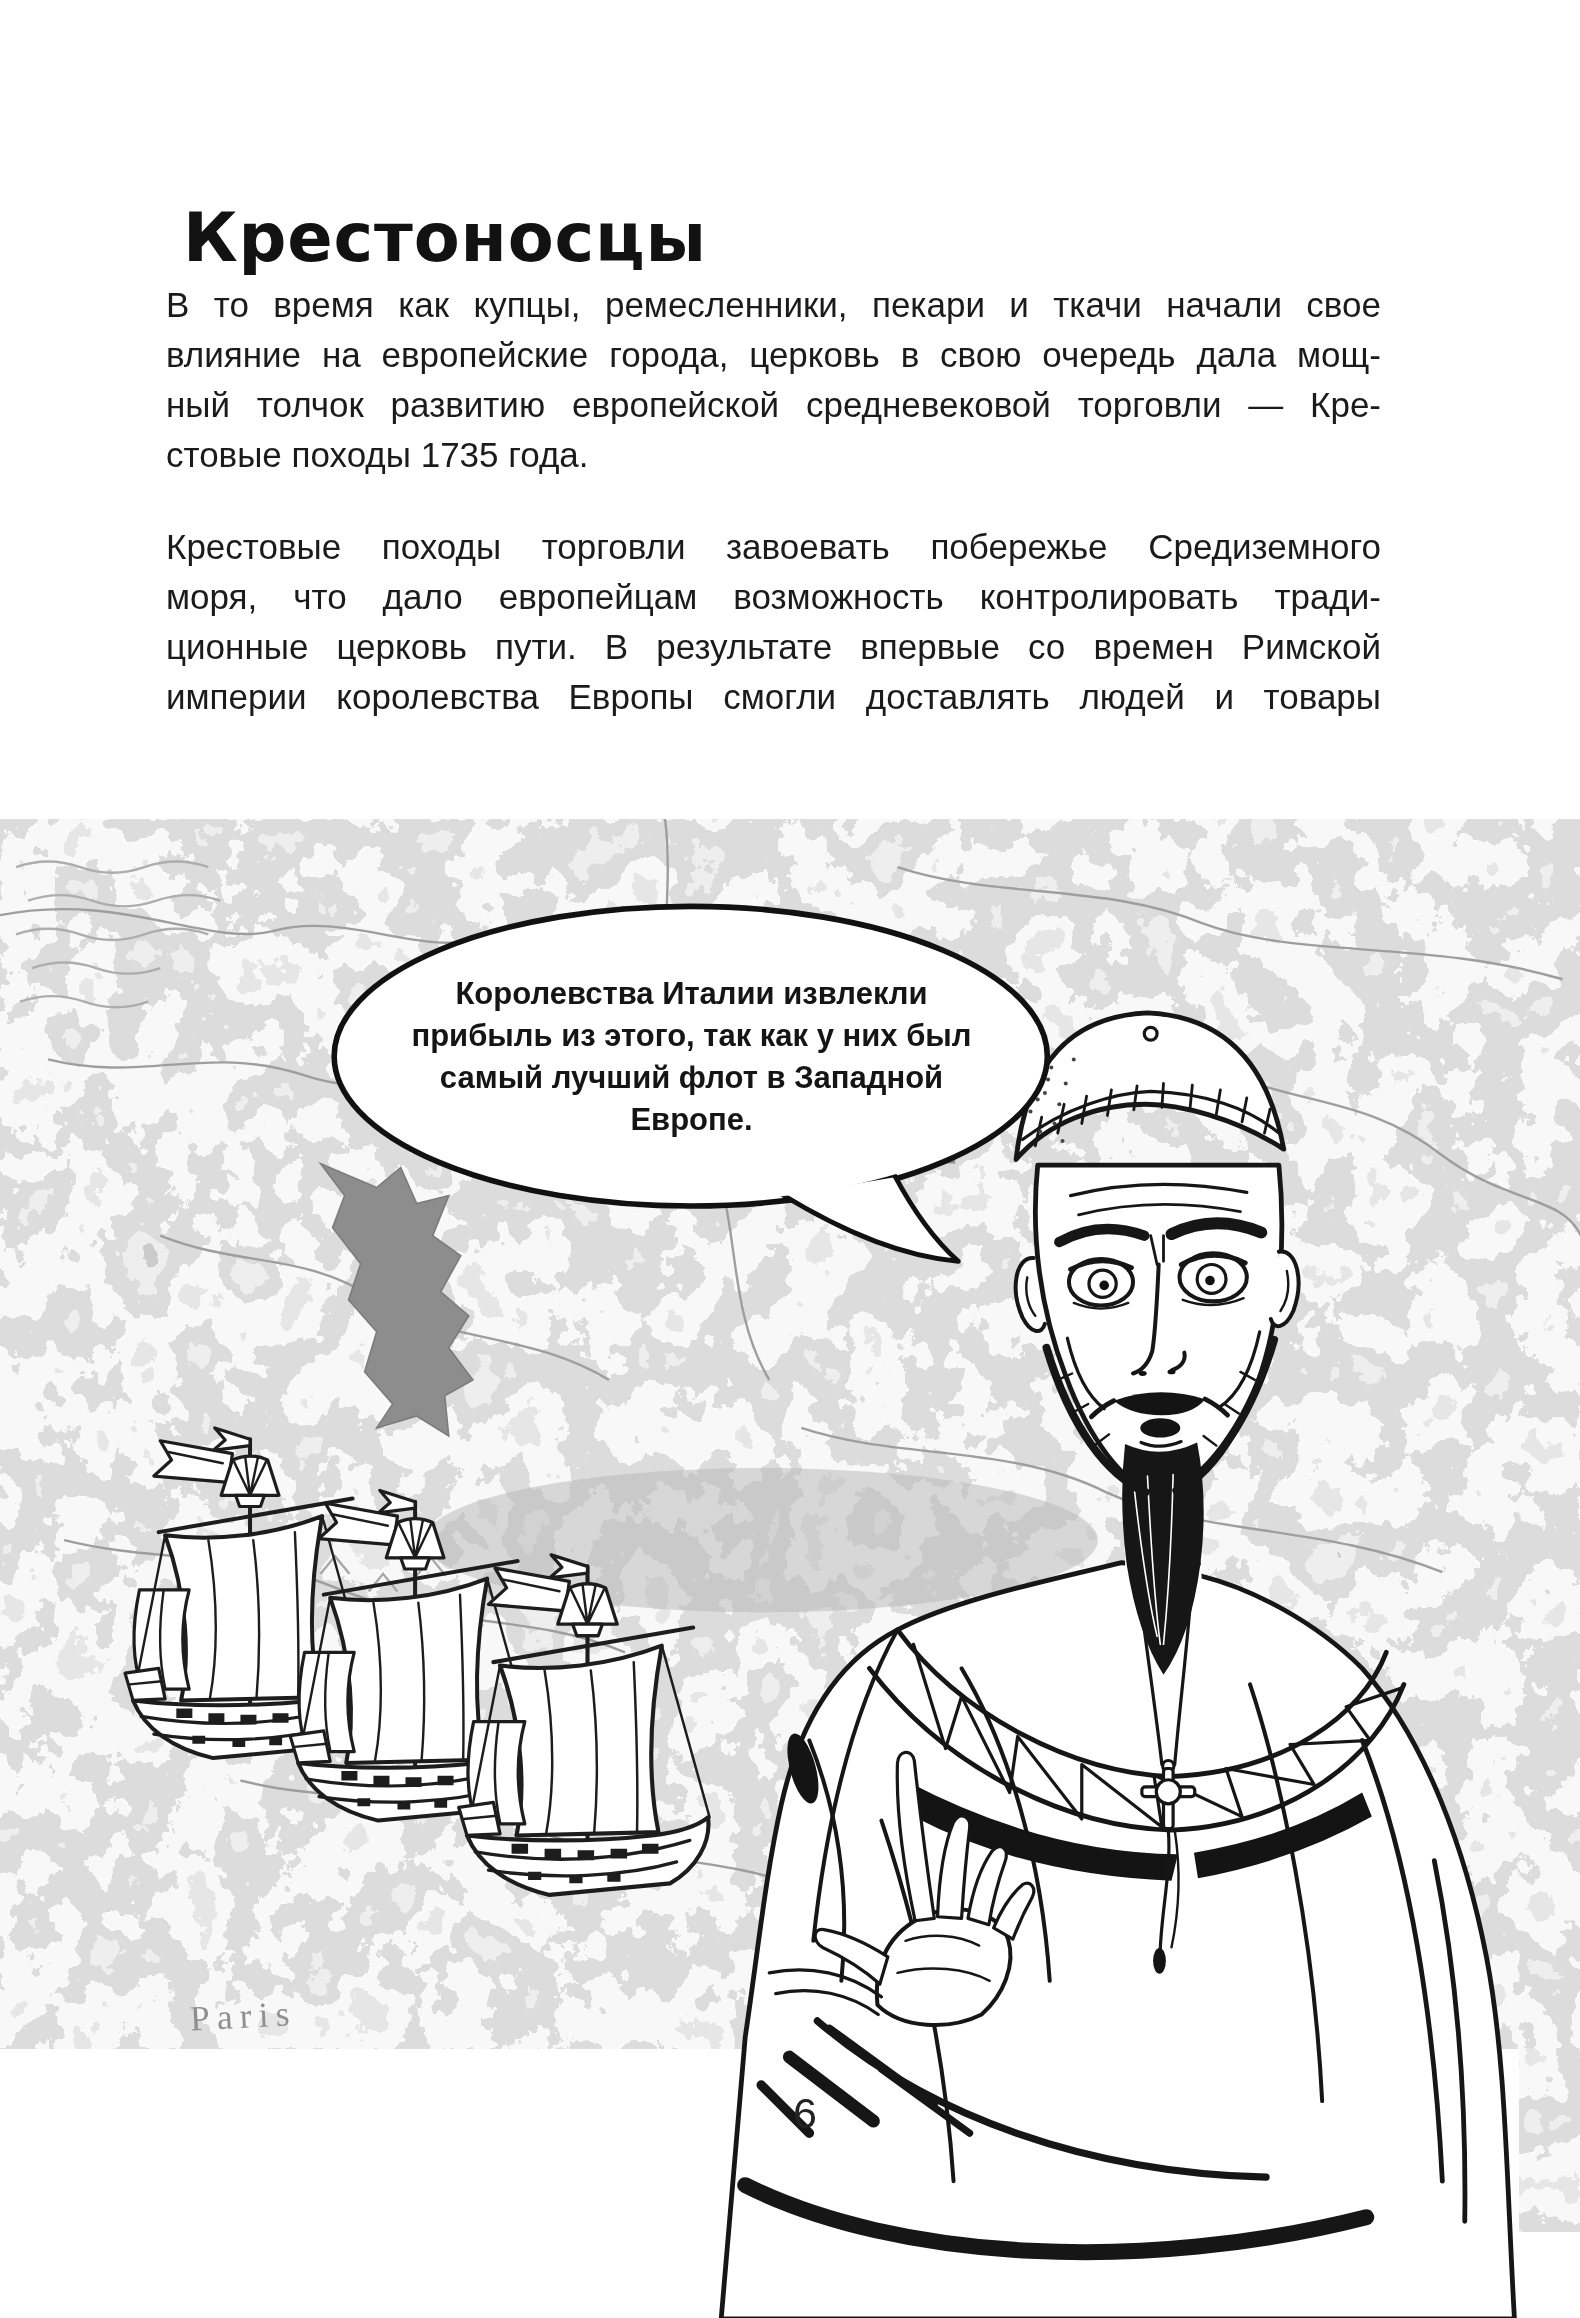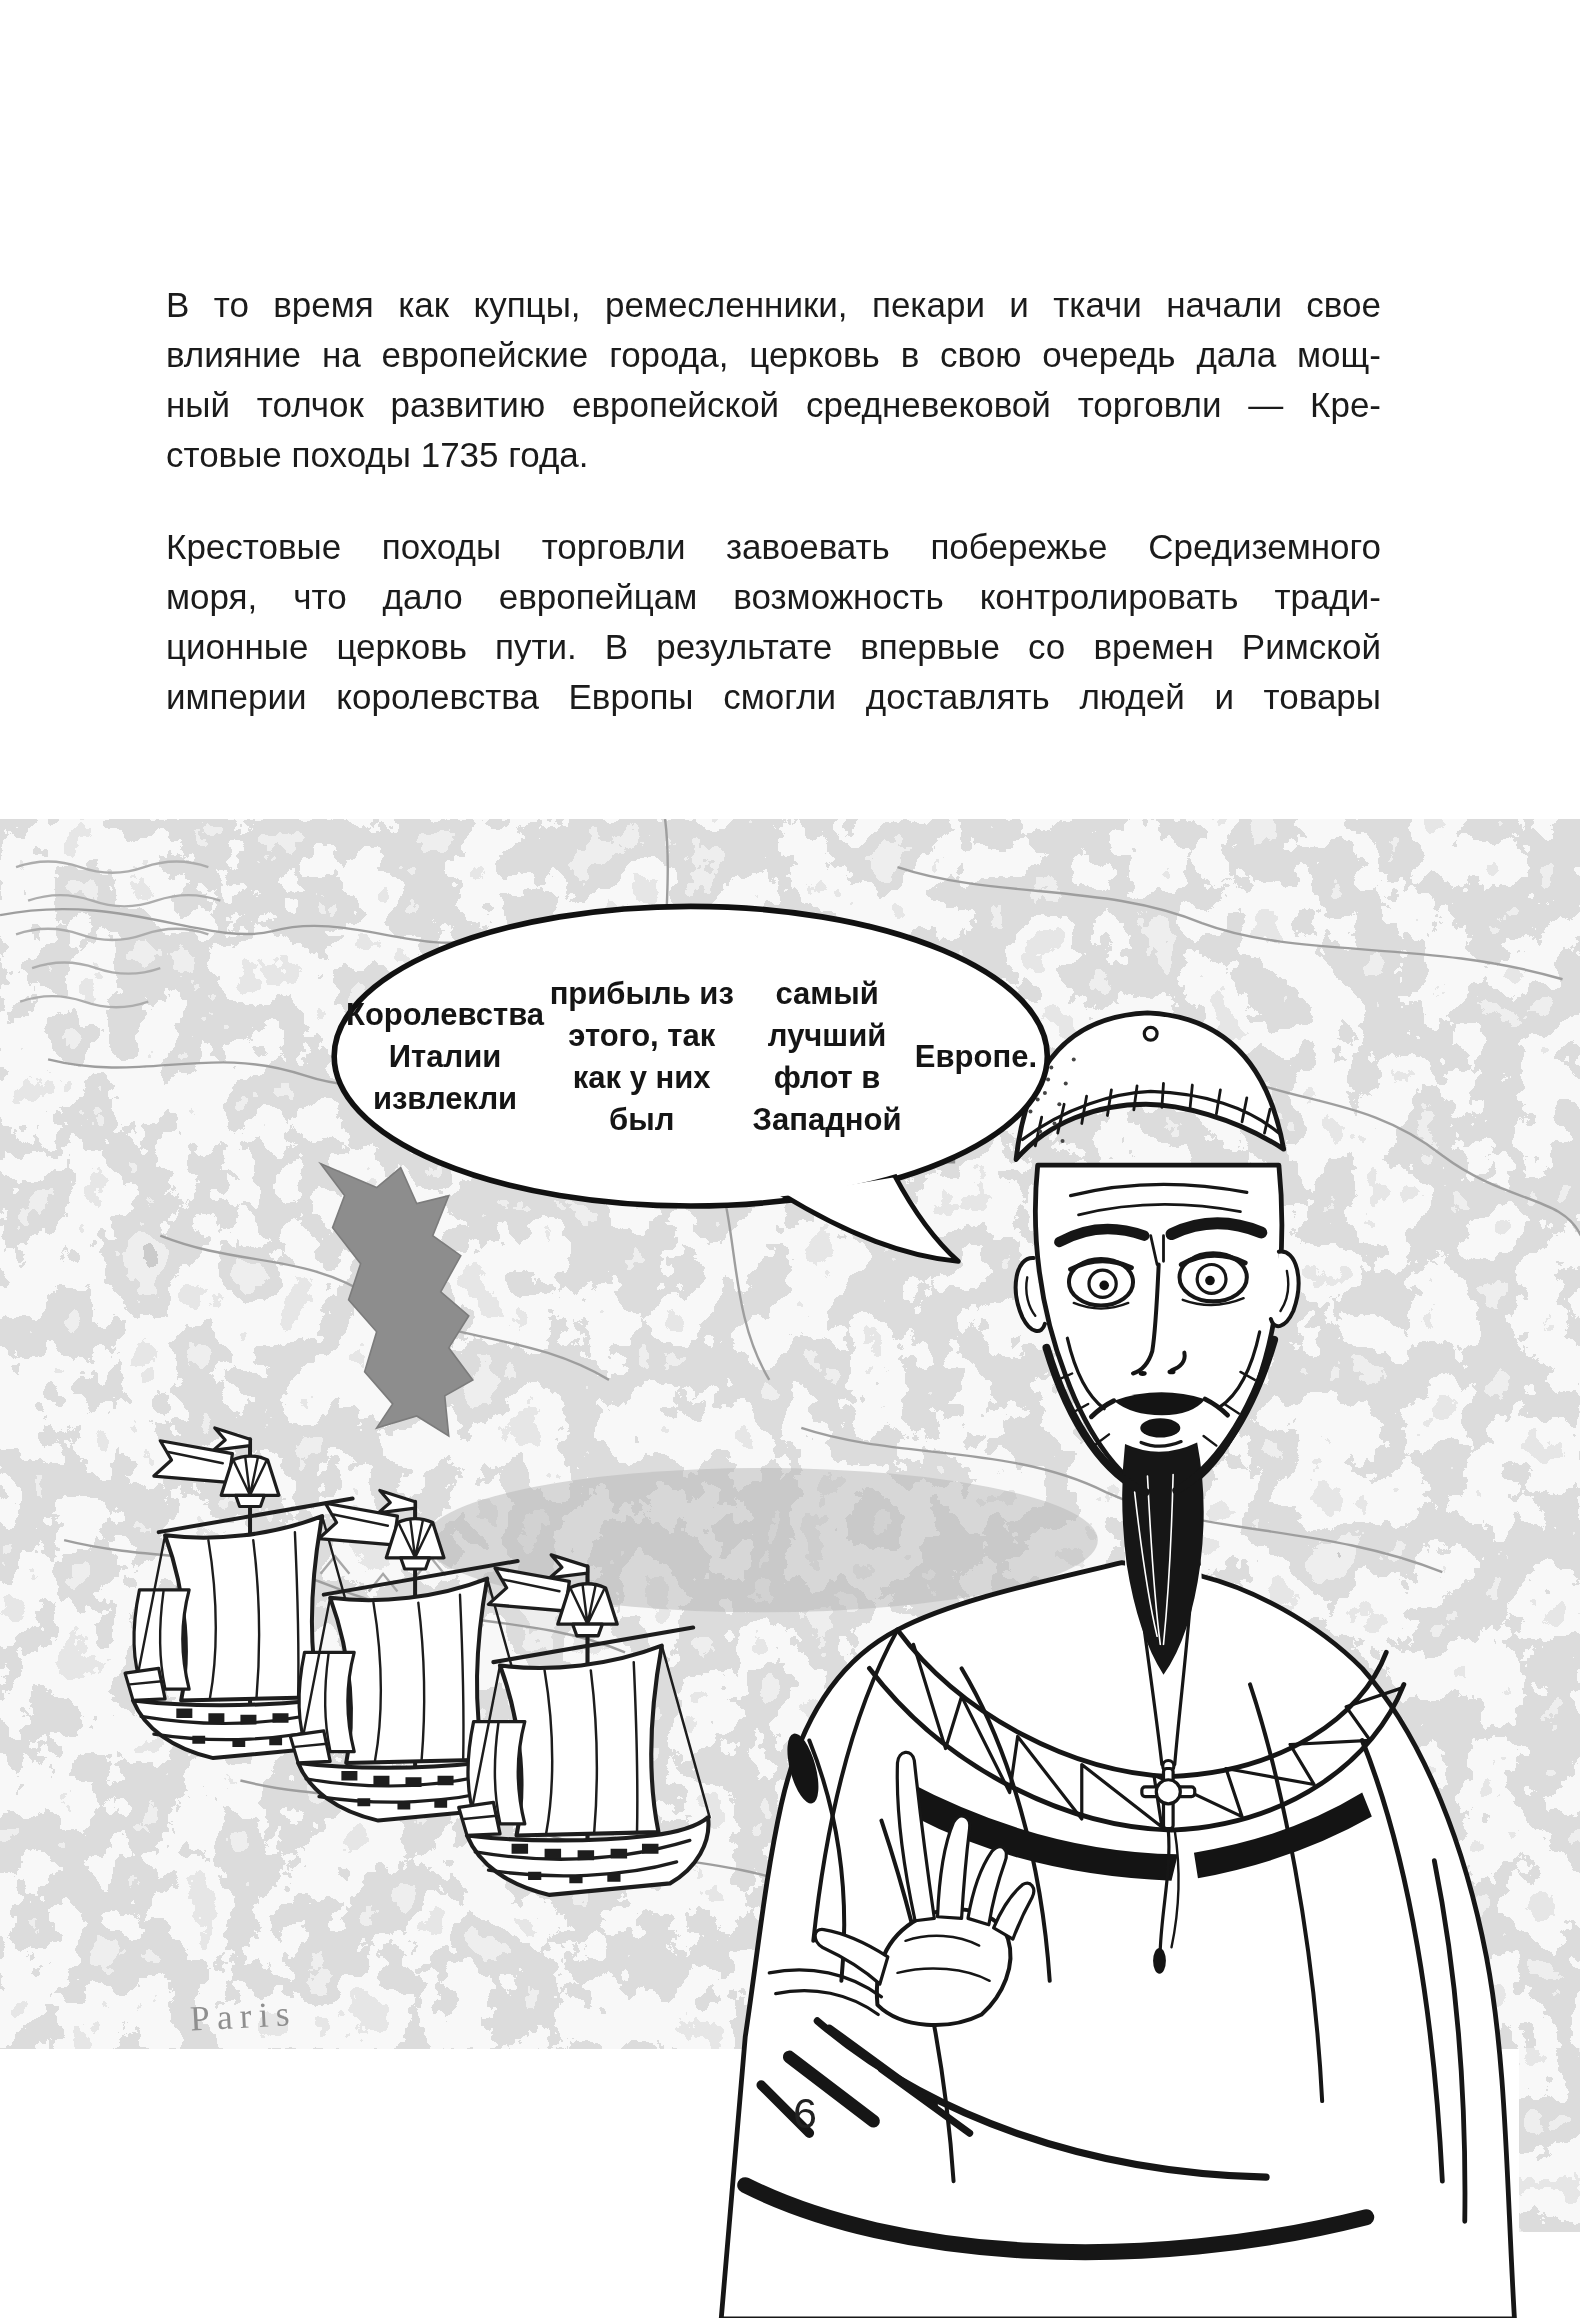--- a/index.html
+++ b/index.html
@@ -8,31 +8,32 @@
   .title{position:absolute;left:183px;top:154px;font-family:"DejaVu Sans",sans-serif;
          font-weight:bold;font-size:67px;letter-spacing:0.8px;color:#121212;}
   .para{position:absolute;left:166px;width:1215px;font-size:35px;line-height:50px;color:#1b1b1b;
         font-family:"Liberation Sans",sans-serif;}
   #para1{top:280px;} #para2{top:522px;}
   .ln{text-align:justify;text-align-last:justify;}
   .ln.left{text-align:left;text-align-last:left;}
   .illu{position:absolute;left:0;top:819px;width:1581px;height:1500px;}
   .illu svg{display:block;}
   .bubble-text{position:absolute;left:346px;top:921px;width:691px;height:271px;
-        display:flex;flex-direction:row;align-items:center;justify-content:center;
+        display:flex;flex-direction:column;align-items:center;justify-content:center;
         font-weight:bold;font-size:31px;line-height:42px;color:#151515;text-align:center;
         font-family:"Liberation Sans",sans-serif;}
   .pagenum{position:absolute;left:745px;top:2089px;width:120px;text-align:center;
         font-size:43px;color:#222;font-family:"Liberation Sans",sans-serif;}
 </style>
 </head>
 <body>
 
 <div class="page">
 
+  <h1 class="title">Крестоносцы</h1>
 
   <div class="para" id="para1">
     <div class="ln">В то время как купцы, ремесленники, пекари и ткачи начали свое</div>
     <div class="ln">влияние на европейские города, церковь в свою очередь дала мощ-</div>
     <div class="ln">ный толчок развитию европейской средневековой торговли — Кре-</div>
     <div class="ln left">стовые походы 1735 года.</div>
   </div>
 
   <div class="para" id="para2">
     <div class="ln">Крестовые походы торговли завоевать побережье Средиземного</div>

